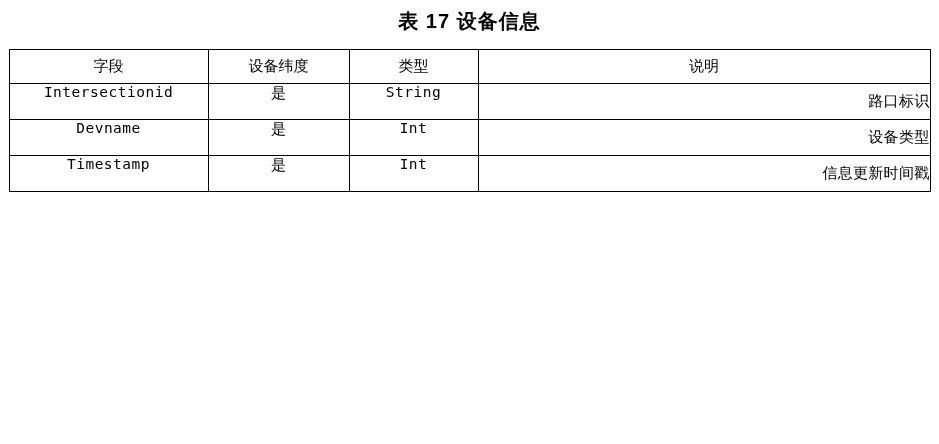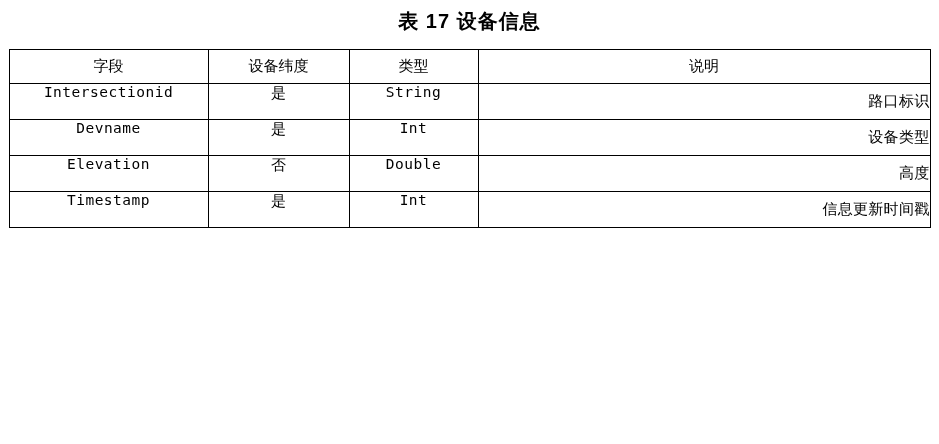--- a/index.html
+++ b/index.html
@@ -134,34 +134,20 @@
           </td>
           <td class="c-type">
             <span class="cellinner">Int</span>
           </td>
           <td class="c-desc">
             <span class="cellinner">设备类型</span>
           </td>
         </tr>
         <tr class="r1">
           <td class="c-field">
-            <span class="cellinner">Elevation</span>
-          </td>
-          <td class="c-req">
-            <span class="cellinner">否</span>
-          </td>
-          <td class="c-type">
-            <span class="cellinner">Double</span>
-          </td>
-          <td class="c-desc">
-            <span class="cellinner">高度</span>
-          </td>
-        </tr>
-        <tr class="r1">
-          <td class="c-field">
             <span class="cellinner">Timestamp</span>
           </td>
           <td class="c-req">
             <span class="cellinner">是</span>
           </td>
           <td class="c-type">
             <span class="cellinner">Int</span>
           </td>
           <td class="c-desc">
             <span class="cellinner">信息更新时间戳</span>

